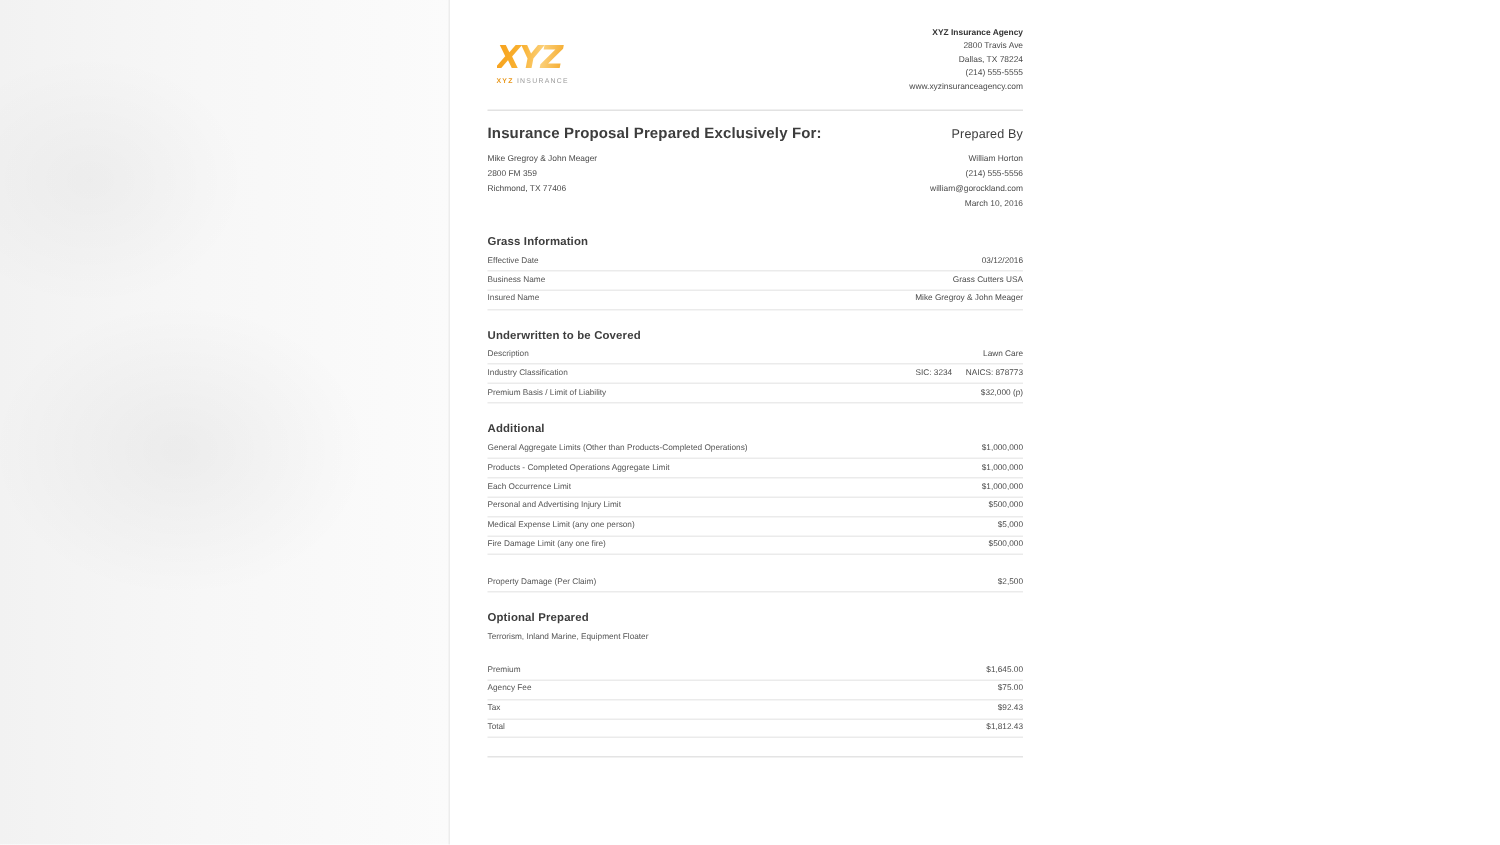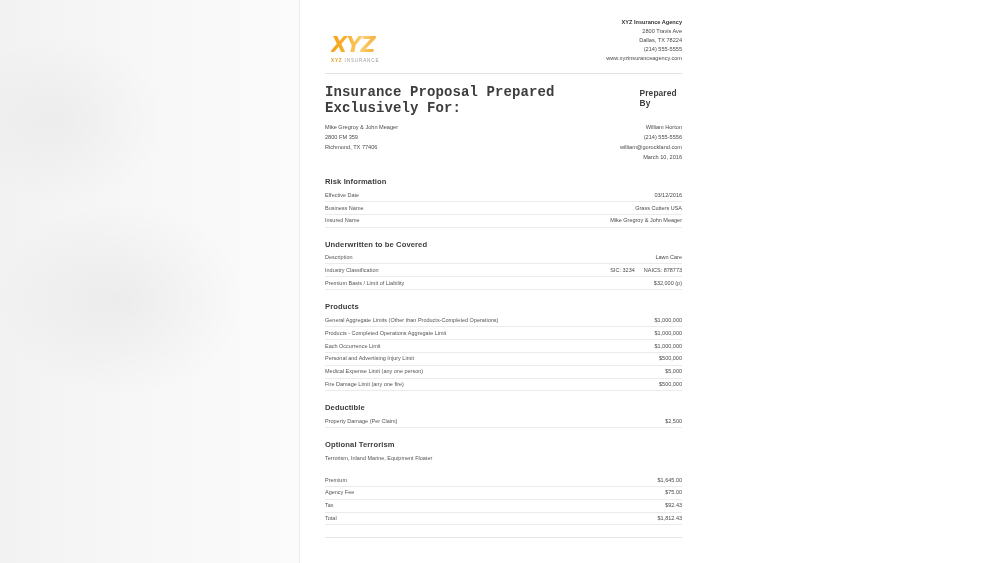--- a/index.html
+++ b/index.html
@@ -64,21 +64,21 @@
     position: absolute;
     left: 25px;
     top: 18px;
     width: 357px;
   }
 
   
   .letterhead {
     display: flex;
     justify-content: space-between;
-    align-items: flex-end;
+    align-items: center;
     padding-bottom: 10px;
   }
   .logo-block {
     padding-top: 2px;
     padding-left: 6px;
   }
   .logo-mark {
     font-family: "DejaVu Sans", sans-serif;
     font-weight: bold;
     font-style: italic;
@@ -119,29 +119,28 @@
   }
 
   
   .title-row {
     display: flex;
     justify-content: space-between;
     align-items: baseline;
     margin-bottom: 7px;
   }
   .title-left {
-    font-size: 14px;
+    font-size: 10px;
     font-weight: bold;
     color: #3d3d3d;
     letter-spacing: 0.1px;
-    font-family: Liberation Mono, monospace;
   }
   .title-right {
     font-size: 8.4px;
-    font-weight: bold;
+    font-weight: normal;
     color: #3d3d3d;
     letter-spacing: 0.1px;
   }
   .party-row {
     display: flex;
     justify-content: space-between;
     align-items: flex-start;
     margin-bottom: 14px;
   }
   .party-left {
@@ -246,21 +245,21 @@
           <div class="party-right">
             <div>William Horton</div>
             <div>(214) 555-5556</div>
             <div>william@gorockland.com</div>
             <div>March 10, 2016</div>
           </div>
         </div>
 
         <div id="sections-host">
             <div class="section">
-              <div class="section-title">Risk Information</div>
+              <div class="section-title">Grass Information</div>
               <div class="row">
                 <span class="label">Effective Date</span>
                 <span class="value">03/12/2016</span>
               </div>
               <div class="row">
                 <span class="label">Business Name</span>
                 <span class="value">Grass Cutters USA</span>
               </div>
               <div class="row">
                 <span class="label">Insured Name</span>
@@ -276,21 +275,21 @@
               <div class="row">
                 <span class="label">Industry Classification</span>
                 <span class="value"><span class="sic">SIC: 3234</span><span>NAICS: 878773</span></span>
               </div>
               <div class="row">
                 <span class="label">Premium Basis / Limit of Liability</span>
                 <span class="value">$32,000 (p)</span>
               </div>
             </div>
             <div class="section">
-              <div class="section-title">Products</div>
+              <div class="section-title">Additional</div>
               <div class="row">
                 <span class="label">General Aggregate Limits (Other than Products-Completed Operations)</span>
                 <span class="value">$1,000,000</span>
               </div>
               <div class="row">
                 <span class="label">Products - Completed Operations Aggregate Limit</span>
                 <span class="value">$1,000,000</span>
               </div>
               <div class="row">
                 <span class="label">Each Occurrence Limit</span>
@@ -303,28 +302,27 @@
               <div class="row">
                 <span class="label">Medical Expense Limit (any one person)</span>
                 <span class="value">$5,000</span>
               </div>
               <div class="row">
                 <span class="label">Fire Damage Limit (any one fire)</span>
                 <span class="value">$500,000</span>
               </div>
             </div>
             <div class="section">
-              <div class="section-title">Deductible</div>
               <div class="row">
                 <span class="label">Property Damage (Per Claim)</span>
                 <span class="value">$2,500</span>
               </div>
             </div>
             <div class="section">
-              <div class="section-title">Optional Terrorism</div>
+              <div class="section-title">Optional Prepared</div>
               <div class="plain-row">Terrorism, Inland Marine, Equipment Floater</div>
             </div>
             <div class="section">
               <div class="row">
                 <span class="label">Premium</span>
                 <span class="value">$1,645.00</span>
               </div>
               <div class="row">
                 <span class="label">Agency Fee</span>
                 <span class="value">$75.00</span>

